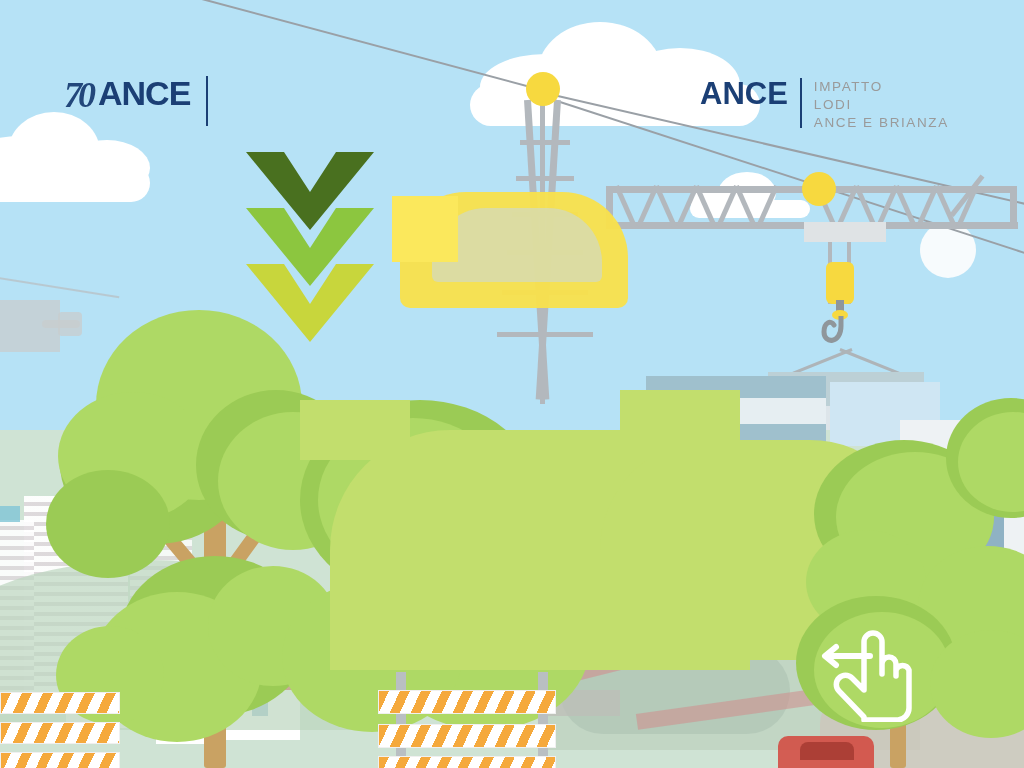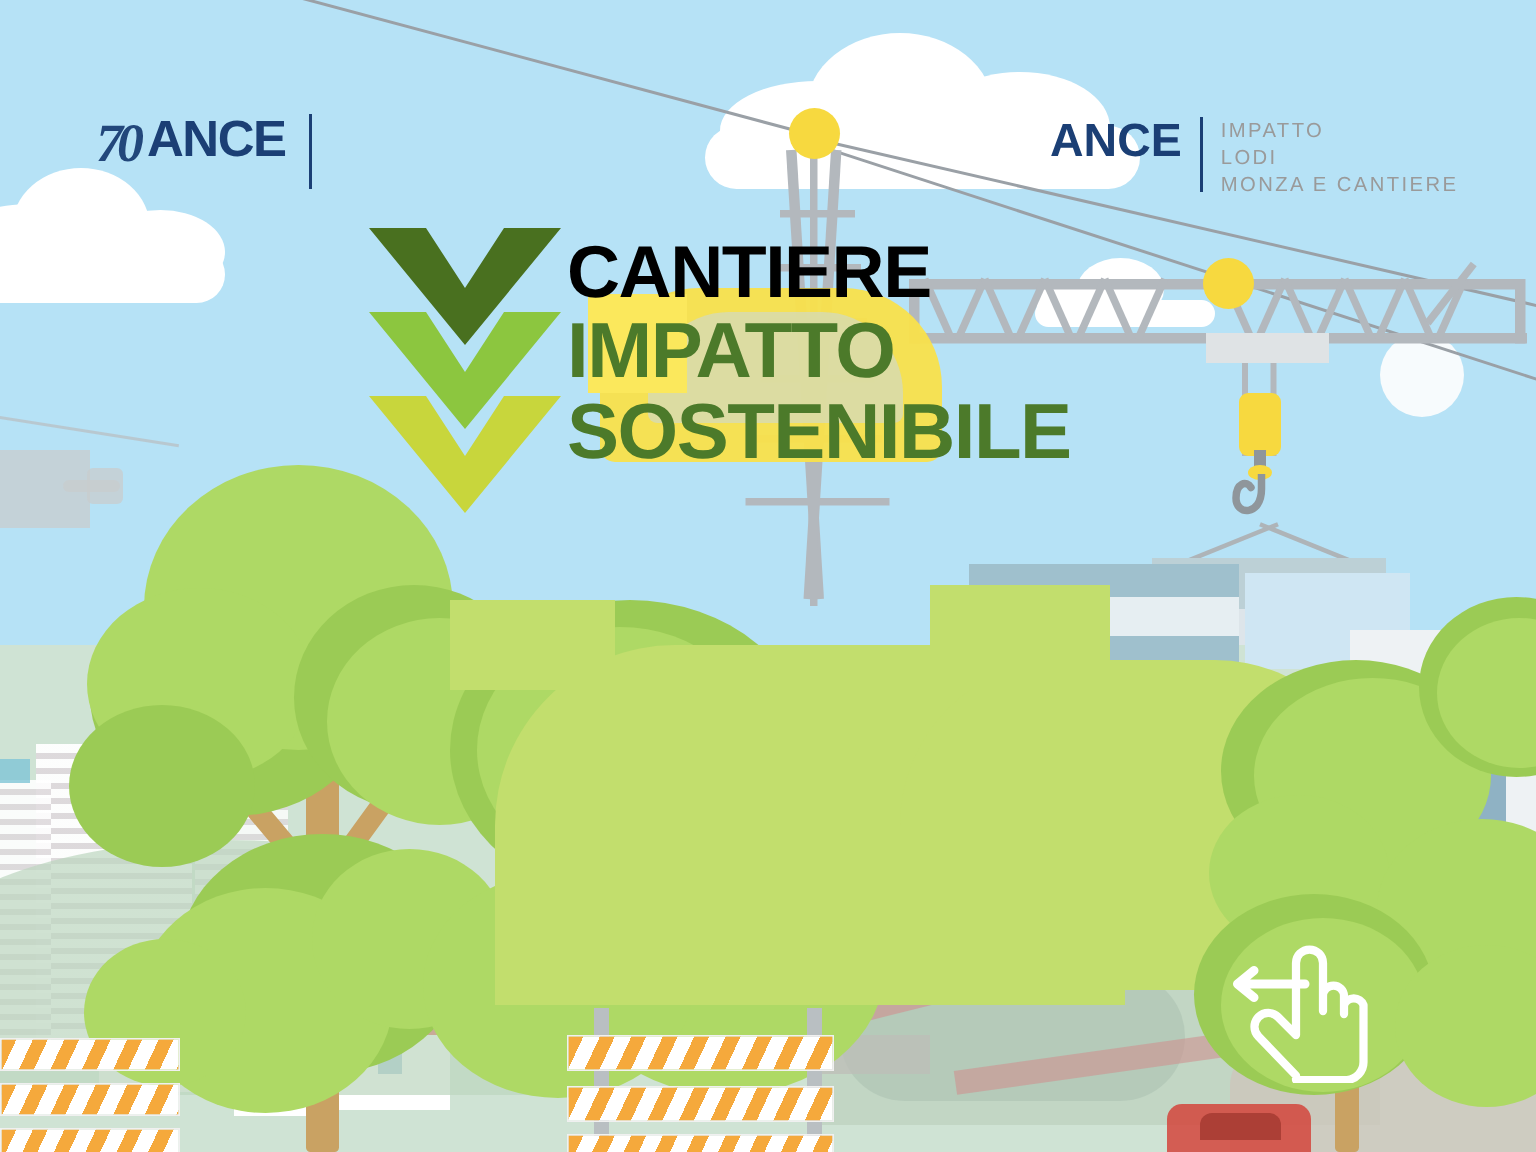--- a/index.html
+++ b/index.html
@@ -269,39 +269,34 @@
     </div>
     <div class="divider-v" style="height:50px;margin:0 14px 0 0;"></div>
   </div>
 
   <div class="abs logo-right">
     <div class="ance-bold">ANCE</div>
     <div class="divider-v" style="height:50px;margin:0 12px;"></div>
     <div class="logo-sub-milano">
       <div>IMPATTO</div>
       <div>LODI</div>
-      <div>MONZA E CANTIERE</div>
+      <div>ANCE E BRIANZA</div>
     </div>
   </div>
 
   <svg class="abs chev" style="left:246px;top:152px;" width="128" height="78" viewBox="0 0 128 78">
     <polygon points="0,0 38,0 64,40 90,0 128,0 64,78" fill="#49701f"></polygon>
   </svg>
   <svg class="abs chev" style="left:246px;top:208px;" width="128" height="78" viewBox="0 0 128 78">
     <polygon points="0,0 38,0 64,40 90,0 128,0 64,78" fill="#8cc63f"></polygon>
   </svg>
   <svg class="abs chev" style="left:246px;top:264px;" width="128" height="78" viewBox="0 0 128 78">
     <polygon points="0,0 38,0 64,40 90,0 128,0 64,78" fill="#c8d63c"></polygon>
   </svg>
 
-  <div class="abs title-block">
-    <div class="t-line t1">CANTIERE</div>
-    <div class="t-line t2" style="margin-top:6px;">IMPATTO</div>
-    <div class="t-line t3" style="margin-top:6px;">SOSTENIBILE</div>
-  </div>
 
   <svg class="abs hand-icon" width="106" height="106" viewBox="0 0 106 106">
 
     <path d="M58 40 L14 40 M24 31 L13 40 L24 49" fill="none" stroke="#ffffff" stroke-width="6" stroke-linecap="round" stroke-linejoin="round"></path>
 
     <path d="M52 50 L52 26 A9 9 0 0 1 70 26 L70 58
              M70 48 A7 7 0 0 1 84 48 L84 60
              M84 54 A7 7 0 0 1 97 54 L97 64
              M52 50 L52 74 L40 62 A9 9 0 0 0 27 75 L52 101
              L52 104 L86 104 A12 12 0 0 0 97 92 L97 62" fill="none" stroke="#ffffff" stroke-width="5.5" stroke-linecap="round" stroke-linejoin="round"></path>

